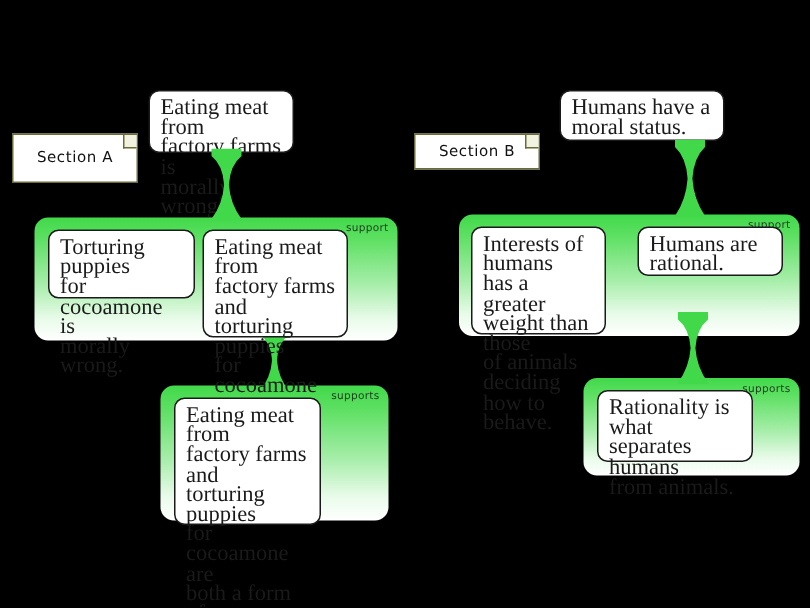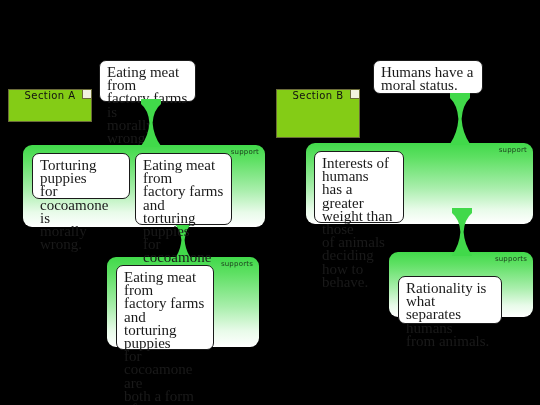--- a/index.html
+++ b/index.html
@@ -12,25 +12,25 @@
     width: 540px;
     height: 405px;
     background: #000000;
     overflow: hidden;
     font-family: "DejaVu Sans", sans-serif;
   }
 
   
   .sticky {
     position: absolute;
-    background: #84cc16;
+    background: #ffffff;
     border: 1px solid #6b6b3a;
     box-sizing: border-box;
     display: flex;
-    align-items: flex-start;
+    align-items: center;
     justify-content: center;
   }
   .sticky .sticky-label {
     font-size: 10px;
     color: #111111;
     letter-spacing: .4px;
     font-family: "DejaVu Sans", sans-serif;
   }
   .sticky .fold {
     position: absolute;
@@ -155,46 +155,50 @@
       <path d="M1 0 L21 0 L21 5 Q13.5 12 12.6 26 Q13.5 40 21 51 L21 52 L1 52 L1 51 Q8.5 40 9.4 26 Q8.5 12 1 5 Z" fill="#41d94a"></path>
     </svg>
   </div>
 
   <div class="connector" style="left:451px; top:208px; width:22px; height:48px;">
     <svg width="22" height="48" viewBox="0 0 22 48" xmlns="http://www.w3.org/2000/svg">
       <path d="M1 0 L21 0 L21 5 Q13.5 11 12.6 24 Q13.5 37 21 47 L21 48 L1 48 L1 47 Q8.5 37 9.4 24 Q8.5 11 1 5 Z" fill="#41d94a"></path>
     </svg>
   </div>
 
-  <div class="sticky" style="left:276px; top:89px; width:84px; height:49px;">
+  <div class="sticky" style="left:276px; top:89px; width:84px; height:24px;">
     <span class="sticky-label">Section B</span>
     <span class="fold"></span>
   </div>
 
   <div class="claim" style="left:373px; top:60px; width:110px; height:34px;">
     <span class="claim-text">Humans have a
 moral status.</span>
   </div>
 
   <div class="group" style="left:306px; top:143px; width:227px; height:81px;">
     <span class="group-label">support</span>
 
     <div class="claim" style="left:8px; top:8px; width:90px; height:72px;">
       <span class="claim-text">Interests of humans
 has a greater
 weight than those
 of animals deciding
 how to behave.</span>
     </div>
 
+    <div class="claim" style="left:119px; top:8px; width:97px; height:33px;">
+      <span class="claim-text">Humans are
+rational.</span>
+    </div>
   </div>
 
   <div class="group" style="left:389px; top:252px; width:144px; height:65px;">
     <span class="group-label">supports</span>
 
-    <div class="claim" style="left:9px; top:24px; width:104px; height:48px;">
+    <div class="claim" style="left:9px; top:8px; width:104px; height:48px;">
       <span class="claim-text">Rationality is what
 separates humans
 from animals.</span>
     </div>
   </div>
 
 </div>
 
 </body></html>

